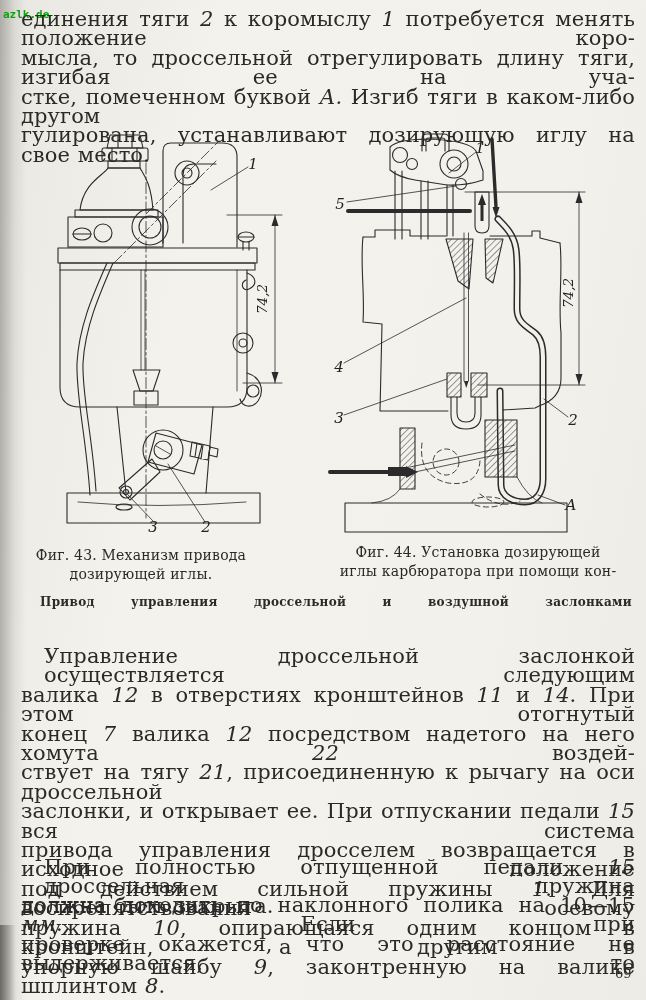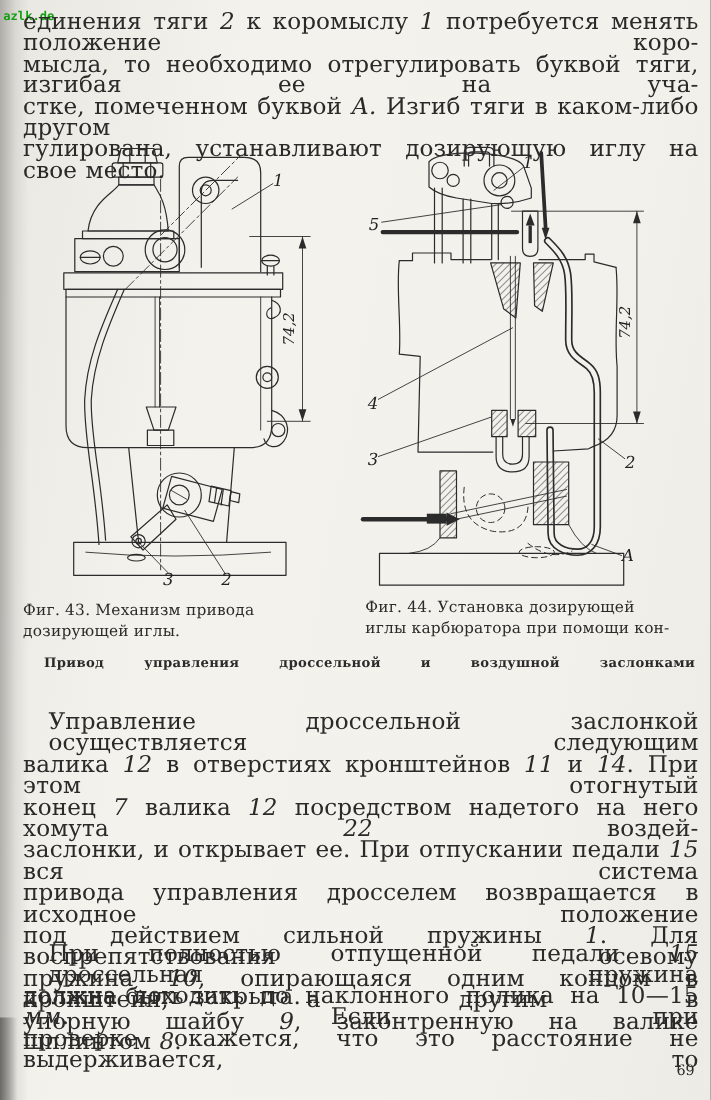--- a/index.html
+++ b/index.html
@@ -15,21 +15,21 @@
   .watermark{position:absolute;left:3px;top:8px;font-family:"DejaVu Sans Mono","Liberation Mono",monospace;
     font-size:11px;font-weight:bold;color:#12a012;letter-spacing:0;}
   .tb{position:absolute;left:21px;width:614px;}
   .tline{font-size:21px;line-height:19.4px;letter-spacing:.1px;word-spacing:1px;
     text-align:justify;text-align-last:justify;white-space:normal;}
   .tline.end{text-align-last:left;}
   .tline.ind{padding-left:23px;}
   .it{font-style:italic;}
   .heading{position:absolute;left:40px;top:592px;width:592px;font-size:12px;font-weight:bold;
     line-height:21px;text-align:justify;text-align-last:justify;letter-spacing:.3px;}
-  .cap{position:absolute;font-size:14px;line-height:18.7px;text-align:left;letter-spacing:.2px;}
+  .cap{position:absolute;font-size:14px;line-height:18.7px;text-align:center;letter-spacing:.2px;}
   .cap43{left:21px;top:546px;width:240px;}
   .cap44{left:308px;top:543px;width:292px;margin-left:24px;}
   .pagenum{position:absolute;left:615px;top:966px;font-size:13px;text-align:right;}
   svg{position:absolute;overflow:visible;}
   .fig43{left:56px;top:133px;}
   .fig44{left:330px;top:131px;}
   .ln{stroke:#2b2b2b;stroke-width:1.1;fill:none;stroke-linecap:round;stroke-linejoin:round;}
   .thin{stroke-width:.8;}
   .dd{stroke-dasharray:11 3 2.5 3;stroke-width:.8;}
   .dash{stroke-dasharray:5 3.5;stroke-width:.9;}
@@ -39,21 +39,21 @@
 </style>
 </head>
 <body>
 
 <div id="page">
 
   <div class="watermark">azlk.de</div>
 
   <div class="tb" style="top:10px">
     <div class="tline"><span>единения тяги </span><span class="it">2</span><span> к коромыслу </span><span class="it">1</span><span> потребуется менять положение коро-</span></div>
-    <div class="tline"><span>мысла, то необходимо отрегулировать буквой тяги, изгибая ее на уча-</span></div>
+    <div class="tline"><span>мысла, то дроссельной отрегулировать длину тяги, изгибая ее на уча-</span></div>
     <div class="tline"><span>стке, помеченном буквой </span><span class="it">А.</span><span> Изгиб тяги в каком-либо другом</span></div>
     <div class="tline end"><span>гулирована, устанавливают дозирующую иглу на свое место.</span></div>
   </div>
 
   <svg class="fig43" width="230" height="400" viewBox="0 0 230 400">
     <g class="ln">
       <path class="dd" d="M90,30 V385"></path>
 
       <path d="M54,2 L84,2 L87,15 L51,15 Z M62,3 V14 M76,3 V14"></path>
       <rect x="46" y="15" width="46" height="13" rx="2"></rect>
@@ -225,20 +225,21 @@
     <div>Фиг. 44. Установка дозирующей</div>
     <div>иглы карбюратора при помощи кон-</div>
   </div>
 
   <div class="heading">Привод управления дроссельной и воздушной заслонками</div>
 
   <div class="tb" style="top:647px">
     <div class="tline ind"><span>Управление дроссельной заслонкой осуществляется следующим</span></div>
     <div class="tline"><span>валика </span><span class="it">12</span><span> в отверстиях кронштейнов </span><span class="it">11</span><span> и </span><span class="it">14</span><span>. При этом отогнутый</span></div>
     <div class="tline"><span>конец </span><span class="it">7</span><span> валика </span><span class="it">12</span><span> посредством надетого на него хомута </span><span class="it">22</span><span> воздей-</span></div>
+    <div class="tline"><span>ствует на тягу </span><span class="it">21</span><span>, присоединенную к рычагу на оси дроссельной</span></div>
     <div class="tline"><span>заслонки, и открывает ее. При отпускании педали </span><span class="it">15</span><span> вся система</span></div>
     <div class="tline"><span>привода управления дросселем возвращается в исходное положение</span></div>
     <div class="tline"><span>под действием сильной пружины </span><span class="it">1</span><span>. Для воспрепятствования осевому</span></div>
     <div class="tline"><span>пружина </span><span class="it">10</span><span>, опирающаяся одним концом в кронштейн, а другим в</span></div>
     <div class="tline end"><span>упорную шайбу </span><span class="it">9</span><span>, законтренную на валике шплинтом </span><span class="it">8</span><span>.</span></div>
   </div>
 
   <div class="tb" style="top:858px">
     <div class="tline ind"><span>При полностью отпущенной педали </span><span class="it">15</span><span> дроссельная пружина</span></div>
     <div class="tline end"><span>должна быть закрыта.</span></div>

